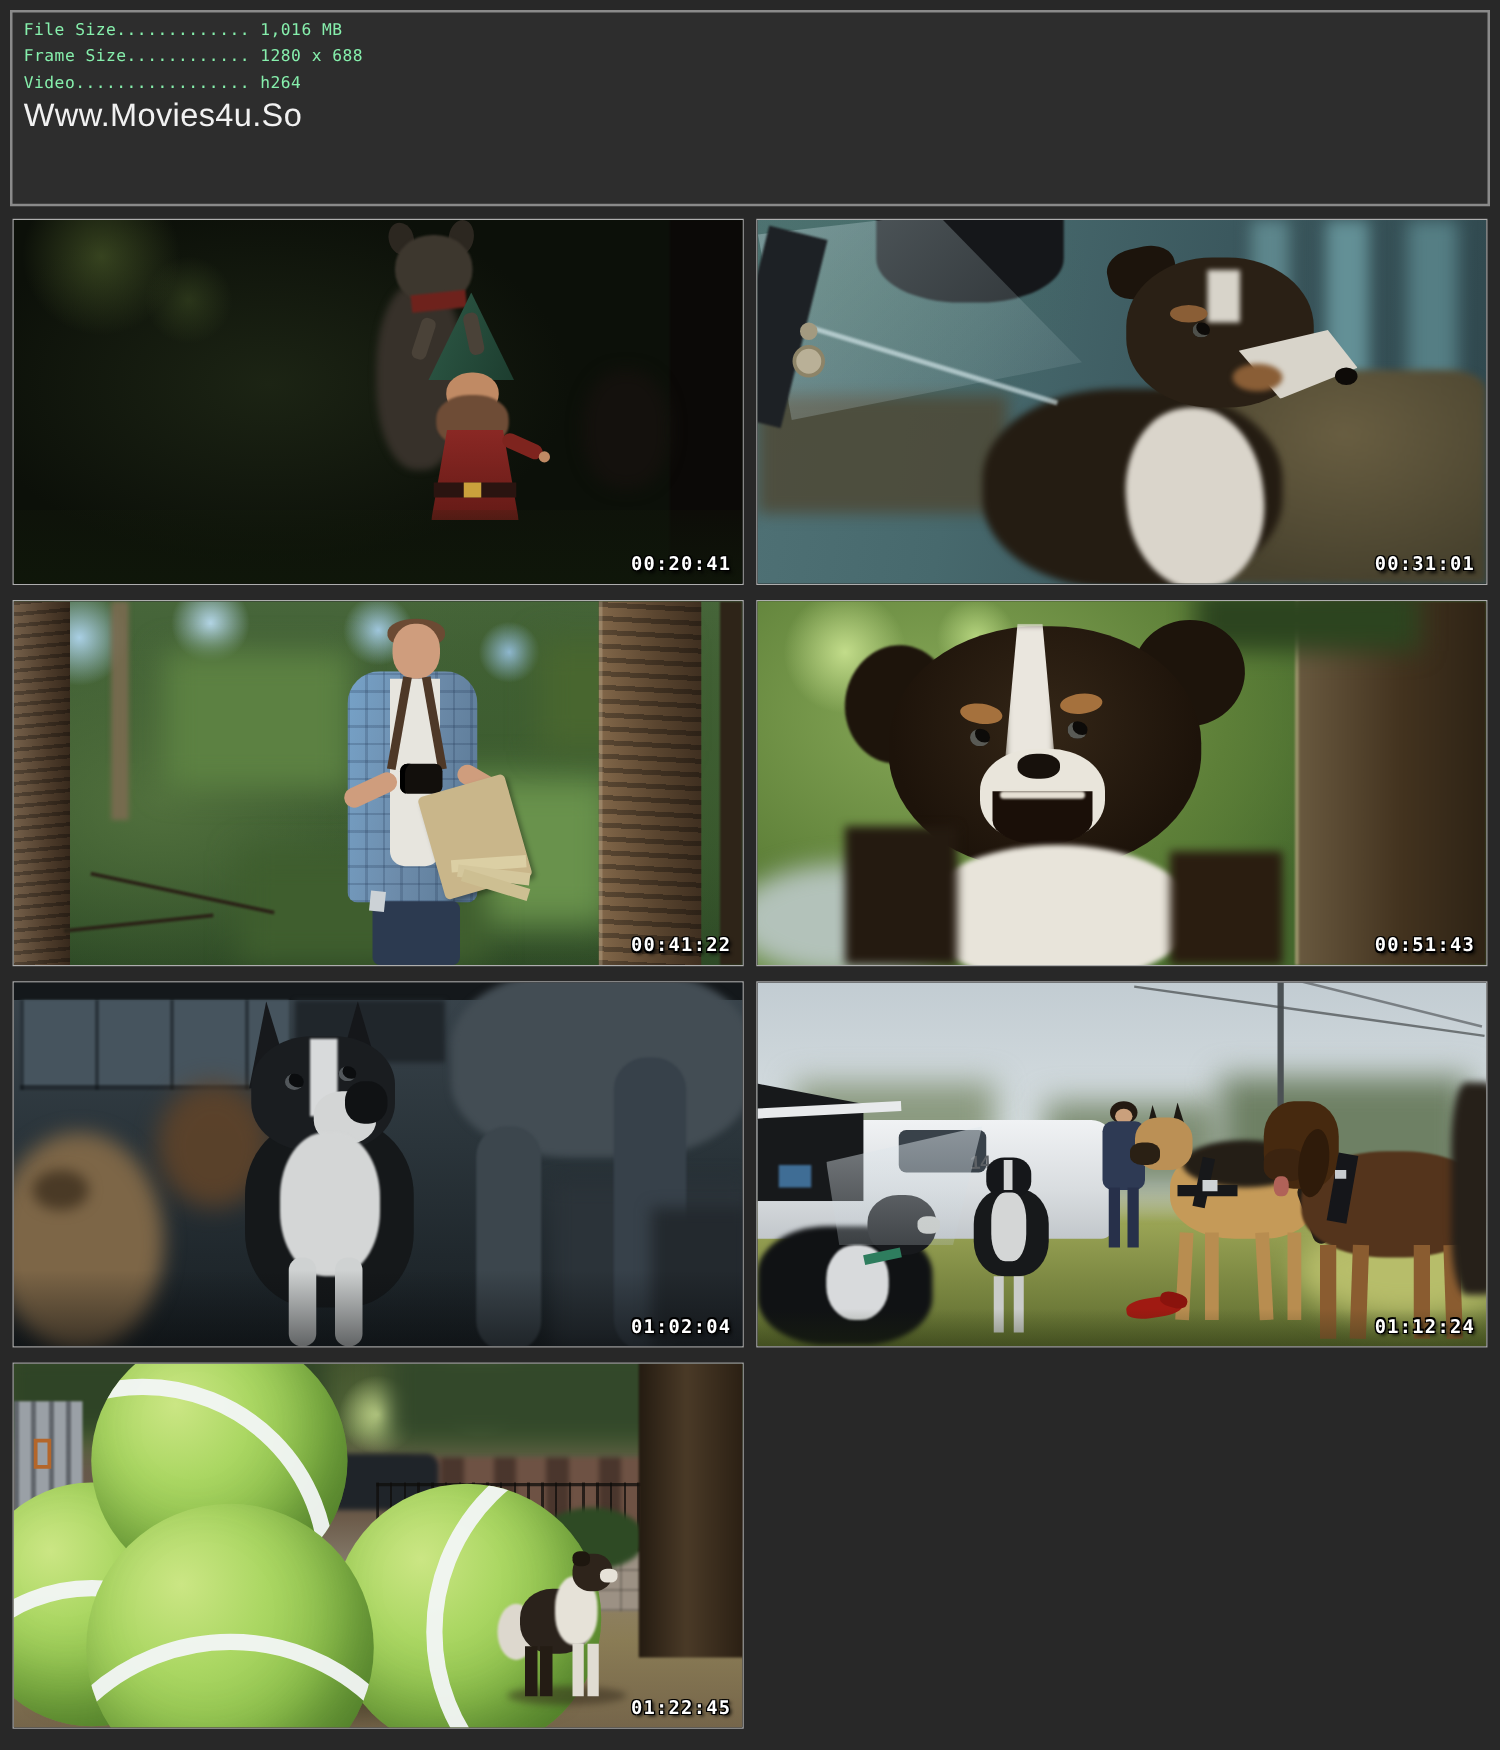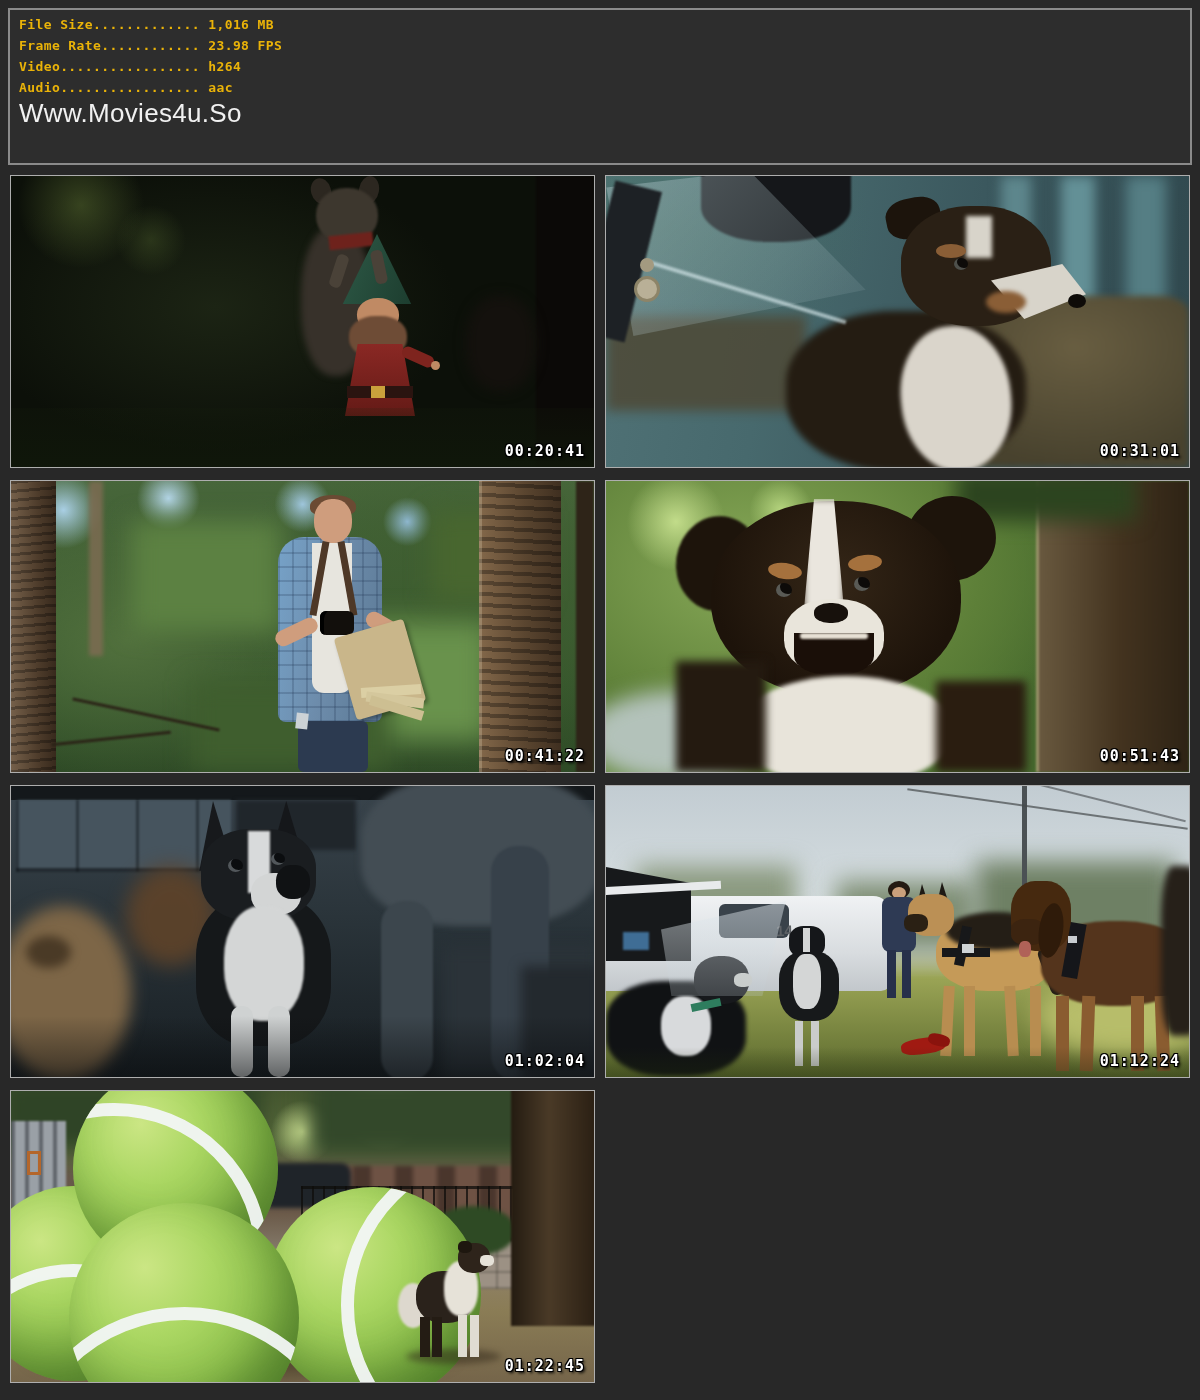--- a/index.html
+++ b/index.html
@@ -1,20 +1,20 @@
 <!DOCTYPE html>
 <html><head>
 <meta charset="utf-8">
 <title>Media Info Screens</title>
 <style>
 *{margin:0;padding:0;box-sizing:border-box}
 html,body{width:1200px;height:1400px;background:#282828;overflow:hidden;position:relative;font-family:"DejaVu Sans Mono",monospace}
 
 .info-box{position:absolute;left:8px;top:8px;width:1184px;height:157px;background:#2d2d2d;border:2px solid #8a8a8a;padding:4px 0 0 9px;overflow:hidden}
-.info-line{font-family:"DejaVu Sans Mono",monospace;font-weight:bold;font-size:13px;line-height:21px;color:#eab308;letter-spacing:.4px;white-space:pre}
+.info-line{font-family:"DejaVu Sans Mono",monospace;font-weight:normal;font-size:13px;line-height:21px;color:#86efac;letter-spacing:.4px;white-space:pre}
 .watermark{font-family:"Liberation Sans",sans-serif;font-size:26px;line-height:28px;color:#f1f1f1;letter-spacing:.3px;margin-top:1px}
 
 .grid{position:absolute;left:10px;top:175px;width:1180px;display:grid;grid-template-columns:585px 585px;grid-auto-rows:293px;gap:12px 10px}
 .cell{position:relative;border:1px solid #aeaeae;overflow:hidden;background:#000}
 .art{position:absolute;inset:0;overflow:hidden}
 .art div{position:absolute}
 .ts{position:absolute;right:9px;bottom:7px;z-index:60;font-family:"DejaVu Sans Mono",monospace;font-weight:bold;font-size:15px;color:#fff;letter-spacing:1px;
  text-shadow:-1px -1px 0 #000,1px -1px 0 #000,-1px 1px 0 #000,1px 1px 0 #000,2px 2px 3px #000}
 
 .s1{background:
@@ -281,23 +281,22 @@
 .s8 .dlegF1{left:447px;top:224px;width:9px;height:42px;background:#e0dcd2}
 .s8 .dlegF2{left:459px;top:224px;width:9px;height:42px;background:#e0dcd2}
 .s8 .dlegB1{left:409px;top:226px;width:10px;height:40px;background:#241c14}
 .s8 .dlegB2{left:421px;top:226px;width:10px;height:40px;background:#241c14}
 </style>
 </head>
 <body>
 
 <div class="info-box">
   <div class="info-line">File Size............. 1,016 MB</div>
-  <div class="info-line">Frame Rate............ 23.98 FPS</div>
+  <div class="info-line">Frame Size............ 1280 x 688</div>
   <div class="info-line">Video................. h264</div>
-  <div class="info-line">Audio................. aac</div>
   <div class="watermark">Www.Movies4u.So</div>
 </div>
 
 <div class="grid">
 
 
   <figure class="cell">
     <div class="art s2">
       <div class="trunk"></div>
       <div class="animal"></div>

